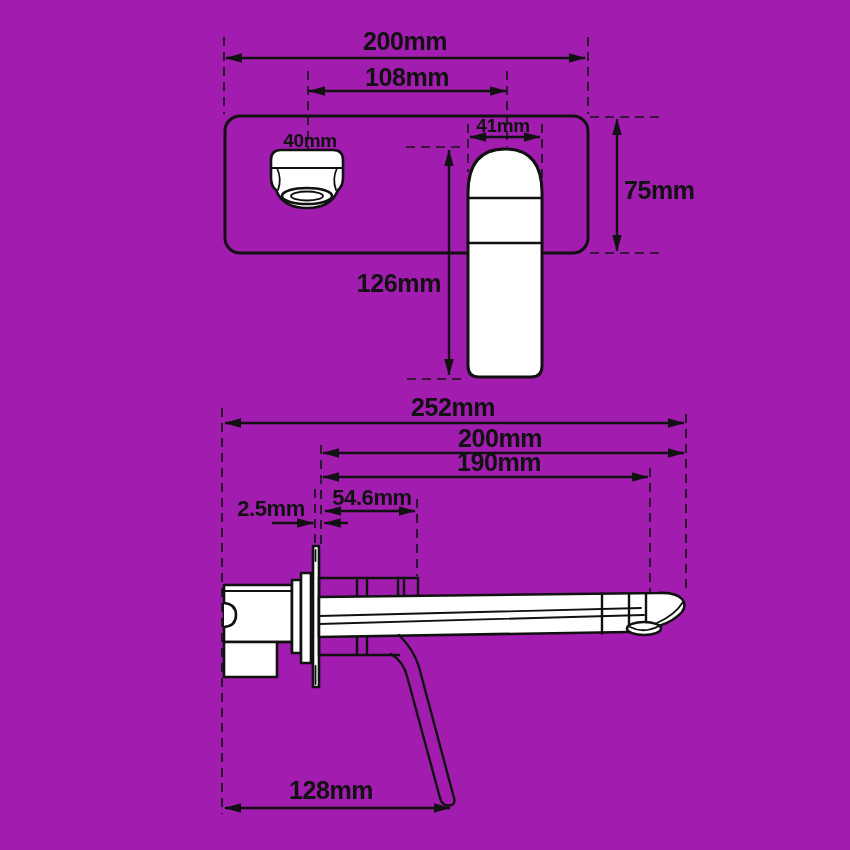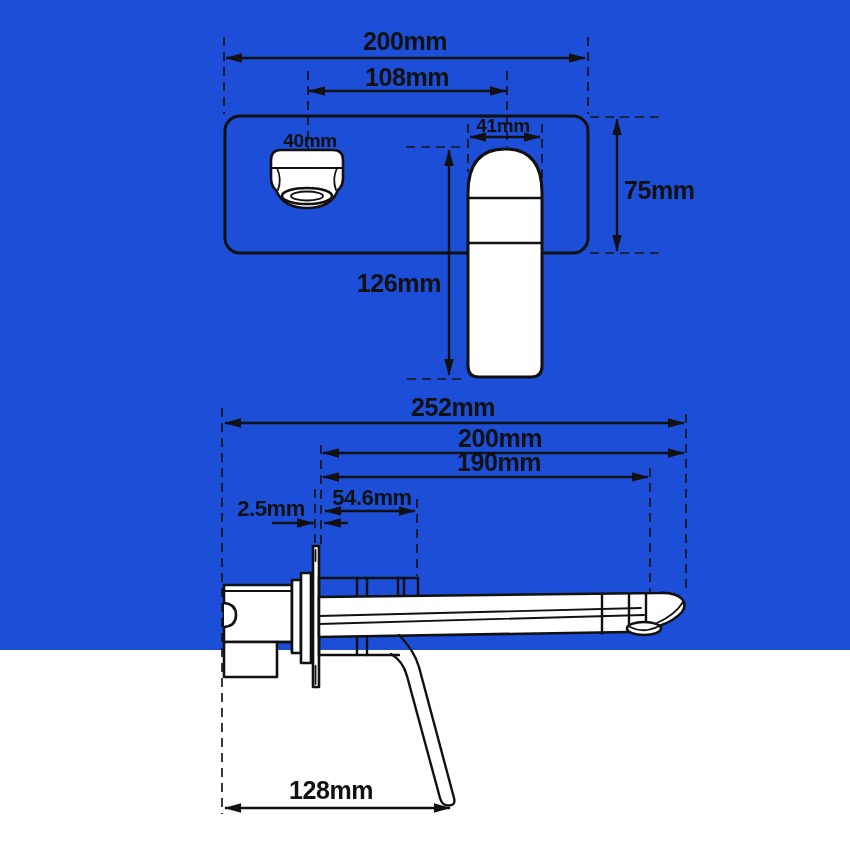--- a/index.html
+++ b/index.html
@@ -6,22 +6,22 @@
     margin: 0;
     padding: 0;
     background: #ffffff;
     width: 850px;
     height: 850px;
     overflow: hidden;
   }
   .canvas {
     position: relative;
     width: 850px;
-    height: 650px;
-    background: #1d4ed8;
+    height: 850px;
+    background: #a21caf;
   }
   svg { display: block; }
   .outline   { fill: none; stroke: #111111; stroke-width: 3;   stroke-linecap: round; stroke-linejoin: round; }
   .outline2  { fill: none; stroke: #111111; stroke-width: 2.4; stroke-linecap: round; stroke-linejoin: round; }
   .outline1  { fill: none; stroke: #111111; stroke-width: 1.8; stroke-linecap: round; stroke-linejoin: round; }
   .whitefill { fill: #ffffff; stroke: #111111; stroke-width: 2.6; stroke-linejoin: round; }
   .whitefill3{ fill: #ffffff; stroke: #111111; stroke-width: 3; stroke-linejoin: round; }
   .dashline  { fill: none; stroke: #161616; stroke-width: 1.7; stroke-dasharray: 9 6; }
   .dimline   { fill: none; stroke: #111111; stroke-width: 2.4; }
   .dimtext   { font-family: "Liberation Sans", "DejaVu Sans", sans-serif; font-weight: 700;

